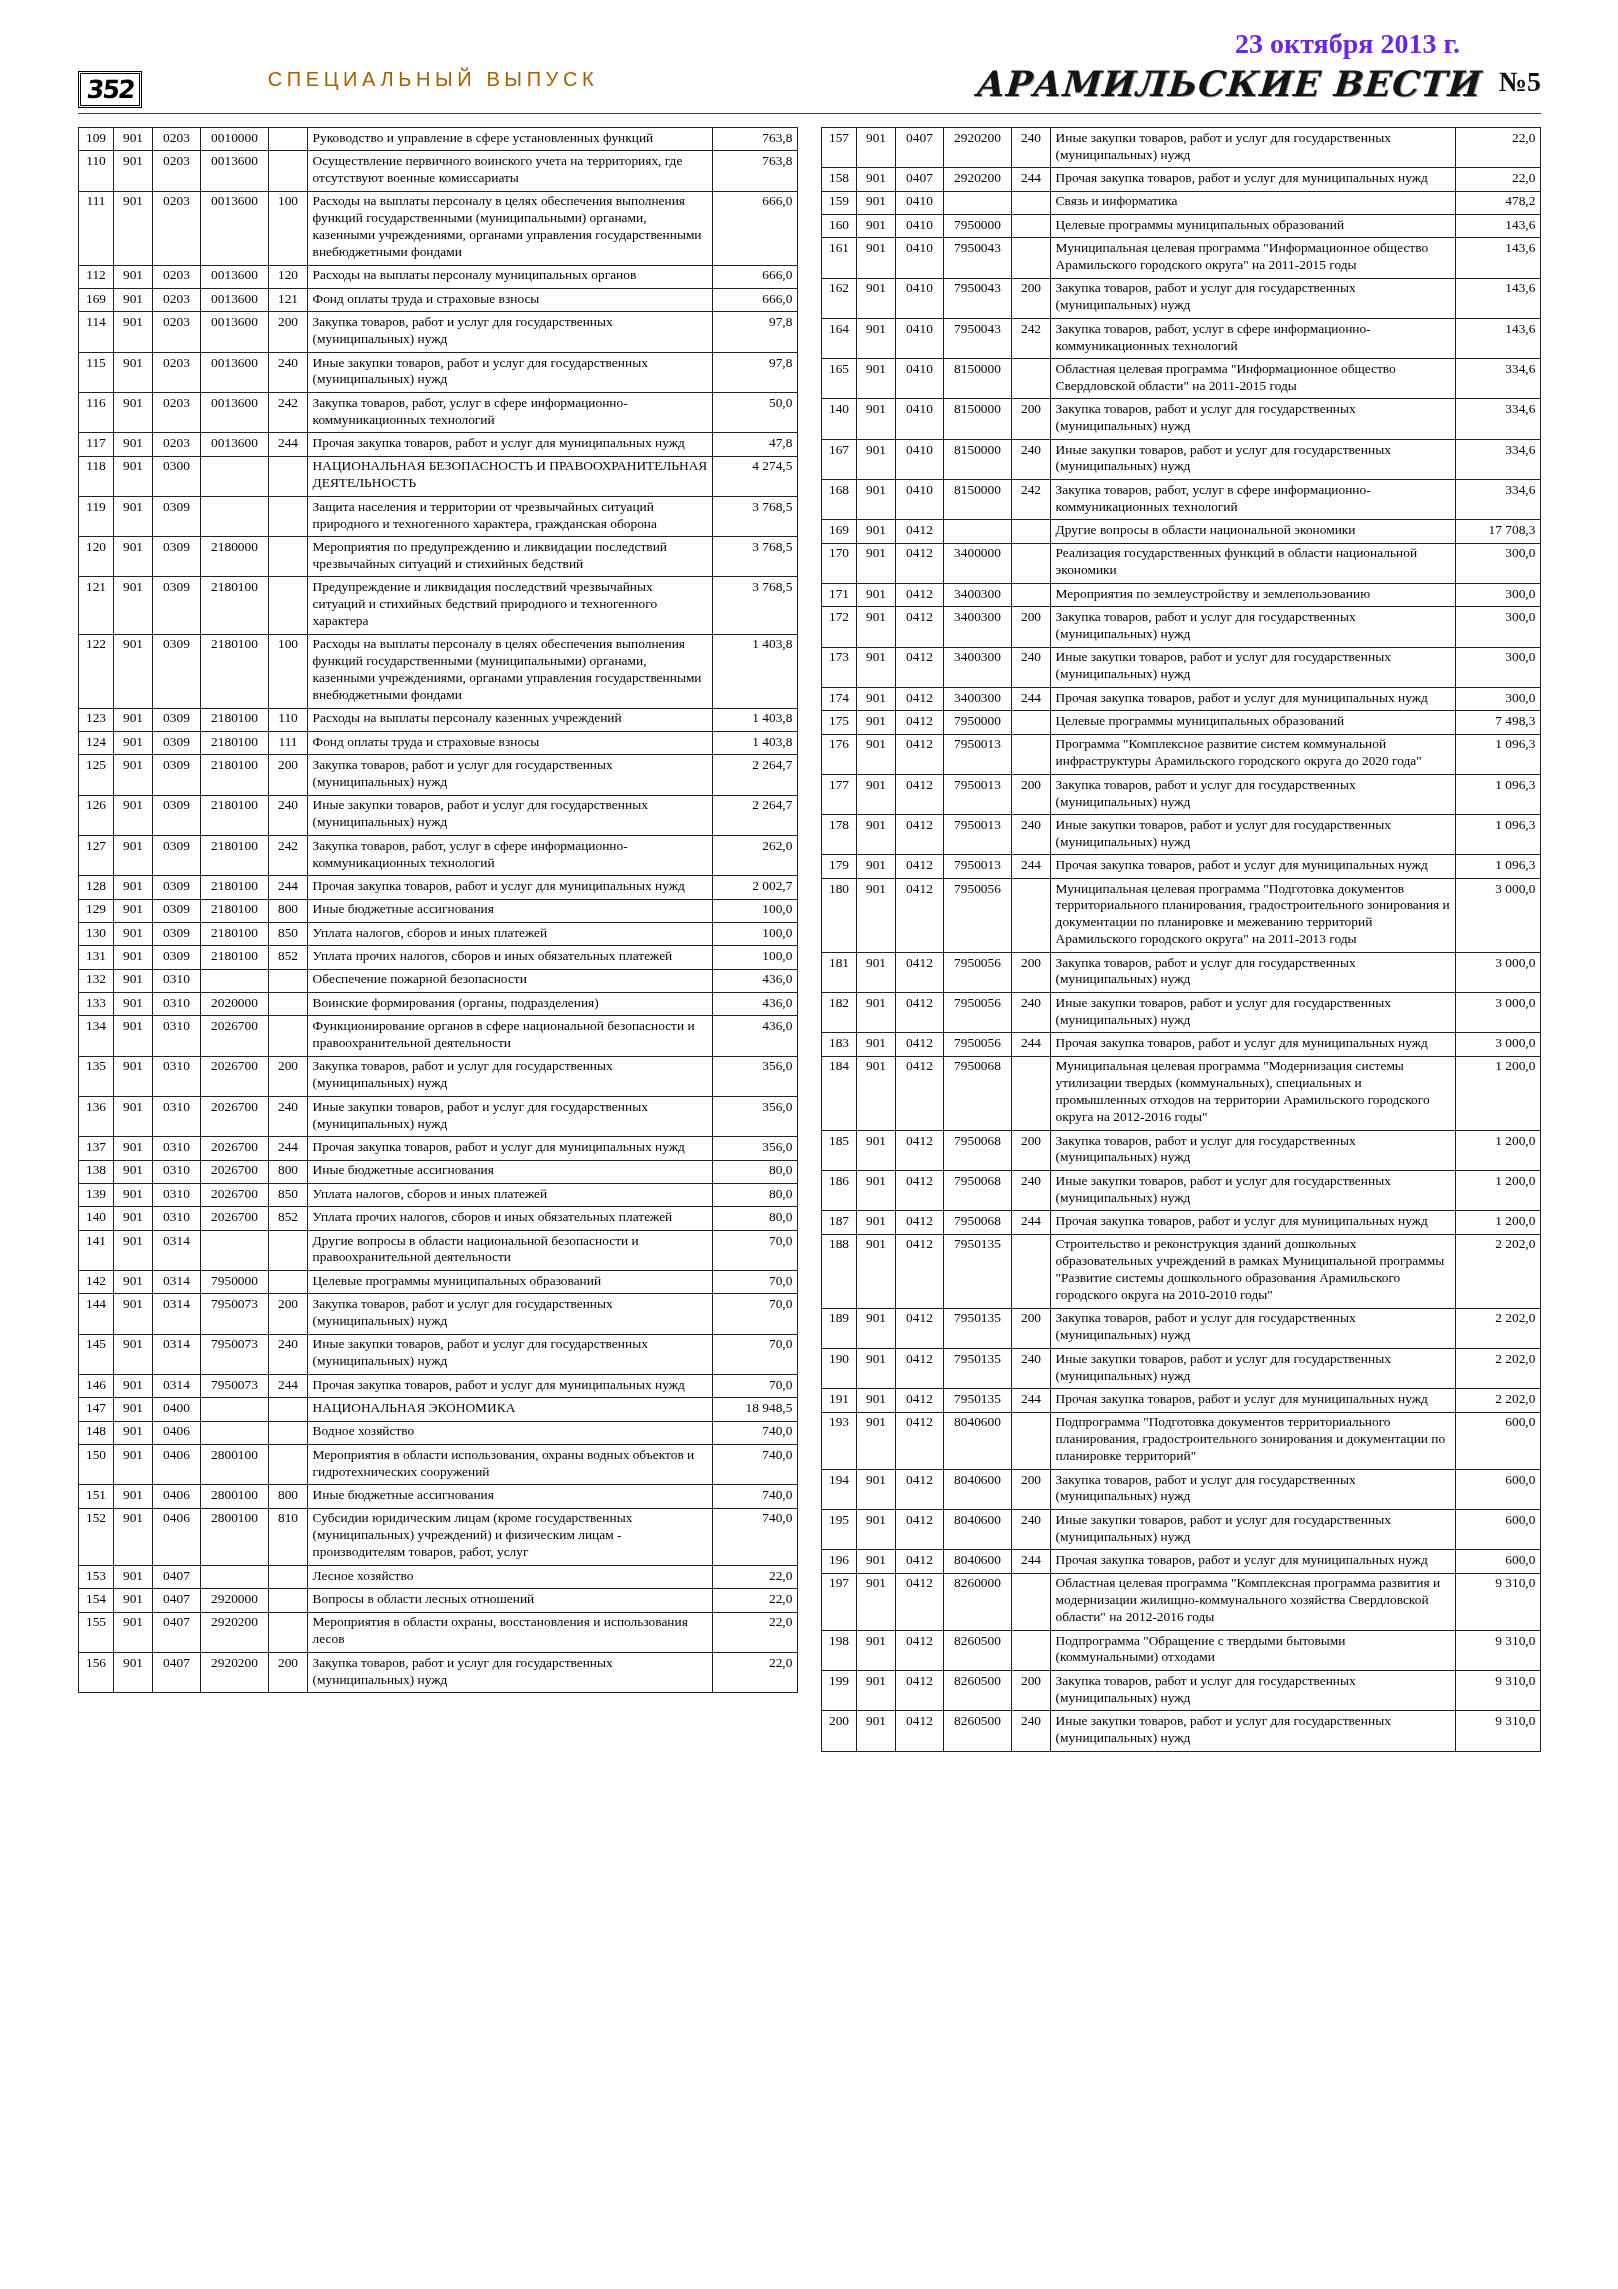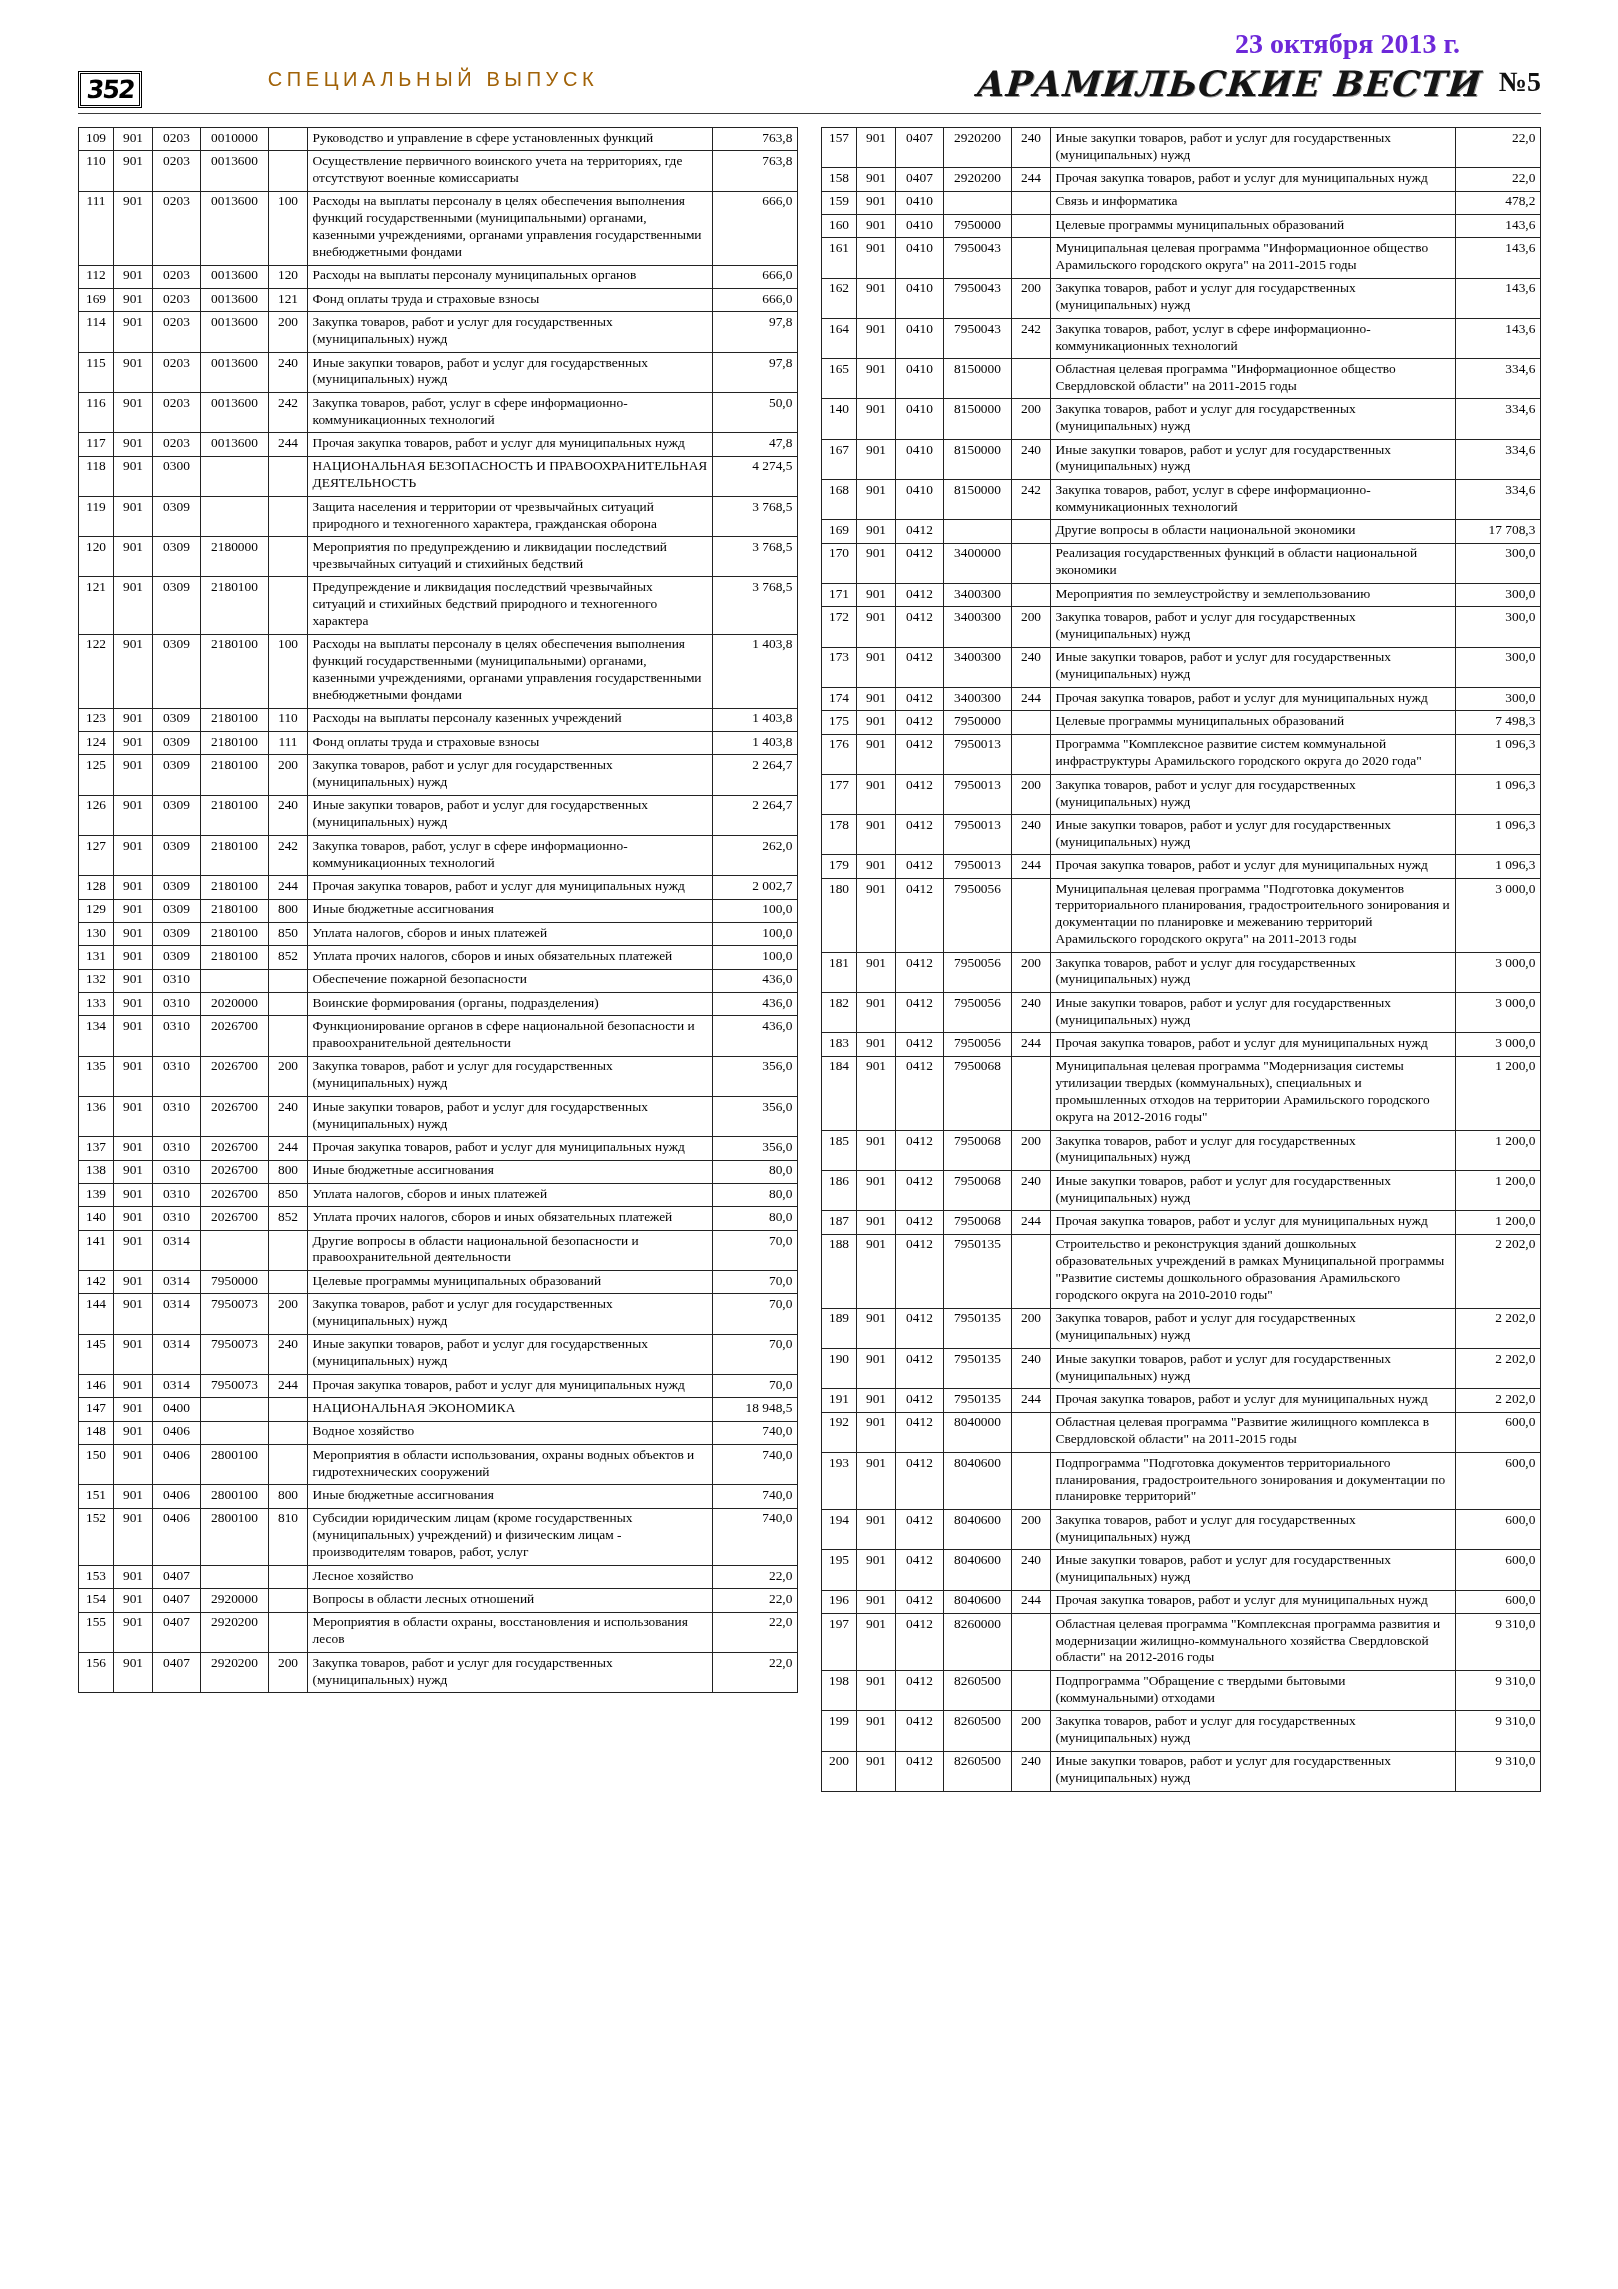--- a/index.html
+++ b/index.html
@@ -863,29 +863,20 @@
           <tr>
             <td class="c-num">191</td>
             <td class="c-grbs">901</td>
             <td class="c-sect">0412</td>
             <td class="c-tgt">7950135</td>
             <td class="c-type">244</td>
             <td class="c-name">Прочая закупка товаров, работ и услуг для муниципальных нужд</td>
             <td class="c-amt">2 202,0</td>
           </tr>
           <tr>
-            <td class="c-num">192</td>
-            <td class="c-grbs">901</td>
-            <td class="c-sect">0412</td>
-            <td class="c-tgt">8040000</td>
-            <td class="c-type"></td>
-            <td class="c-name">Областная целевая программа "Развитие жилищного комплекса в Свердловской области" на 2011-2015 годы</td>
-            <td class="c-amt">600,0</td>
-          </tr>
-          <tr>
             <td class="c-num">193</td>
             <td class="c-grbs">901</td>
             <td class="c-sect">0412</td>
             <td class="c-tgt">8040600</td>
             <td class="c-type"></td>
             <td class="c-name">Подпрограмма "Подготовка документов территориального планирования, градостроительного зонирования и документации по планировке территорий"</td>
             <td class="c-amt">600,0</td>
           </tr>
           <tr>
             <td class="c-num">194</td>

